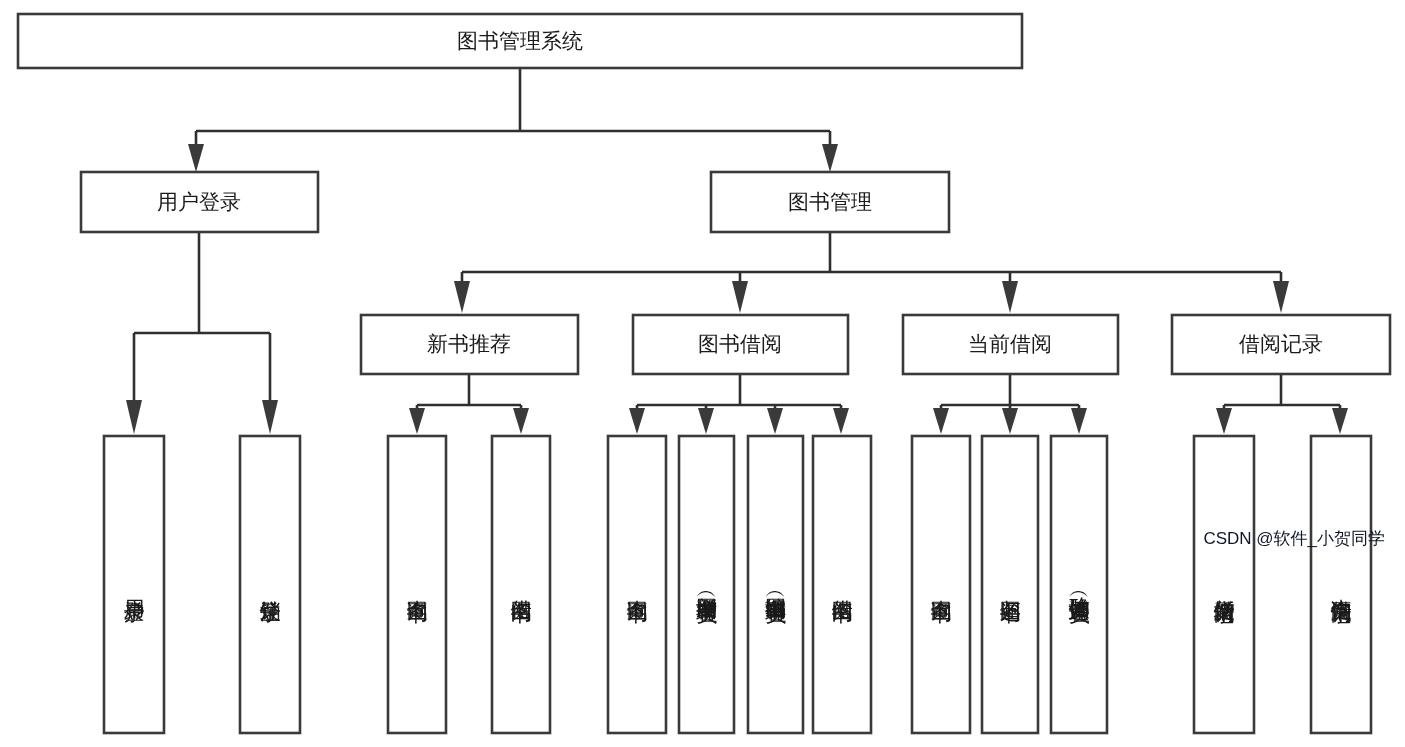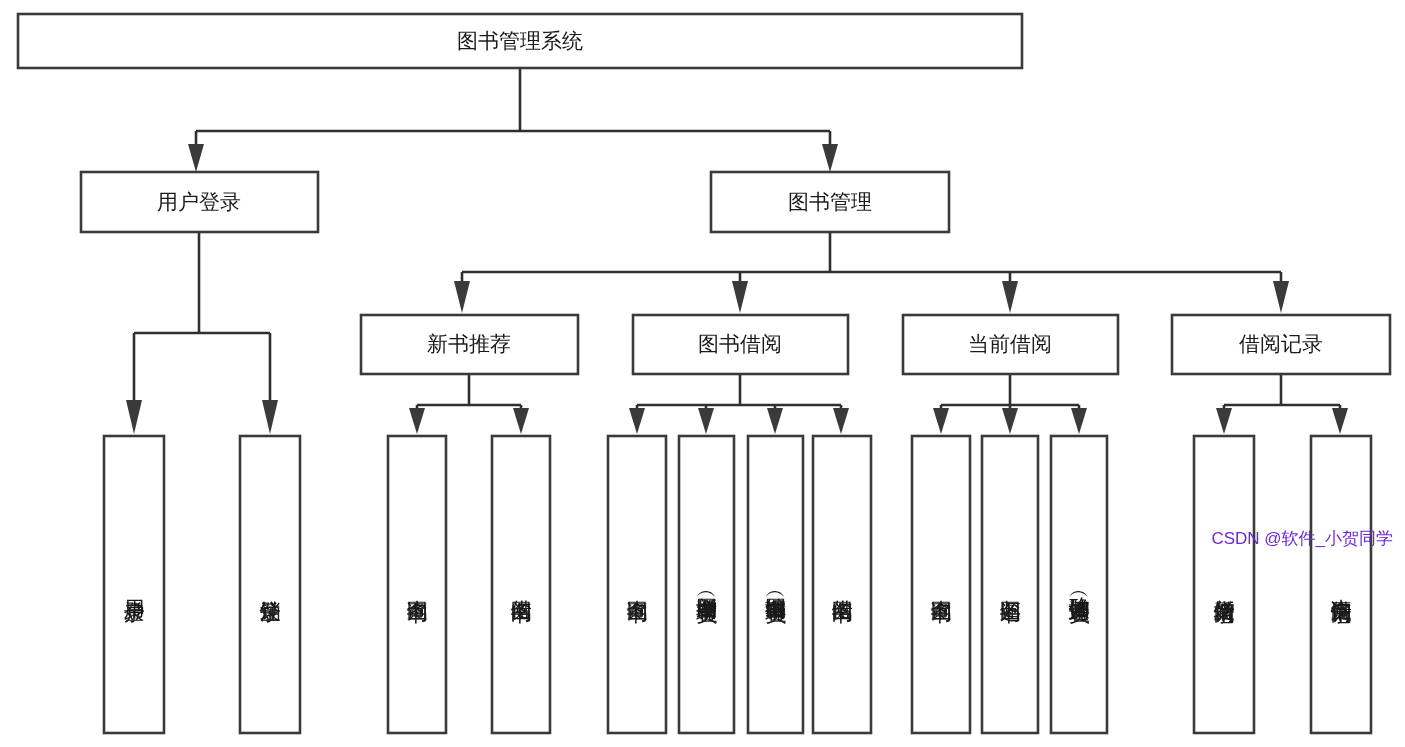--- a/index.html
+++ b/index.html
@@ -59,25 +59,25 @@
     color: #1a1a1a;
     letter-spacing: 1px;
     display: flex;
     align-items: center;
     justify-content: center;
     white-space: nowrap;
     pointer-events: none;
   }
   .watermark {
     position: absolute;
-    right: 12px;
+    right: 20px;
     bottom: 4px;
     font-family: "Liberation Sans", "DejaVu Sans", sans-serif;
     font-size: 17px;
-    color: #6d28d9;
+    color: #0f172a;
     white-space: nowrap;
   }
 </style>
 </head>
 <body>
 
 <div id="diagram-root">
 
   <svg class="flow-canvas" viewBox="0 0 1405 747" xmlns="http://www.w3.org/2000/svg">
 

